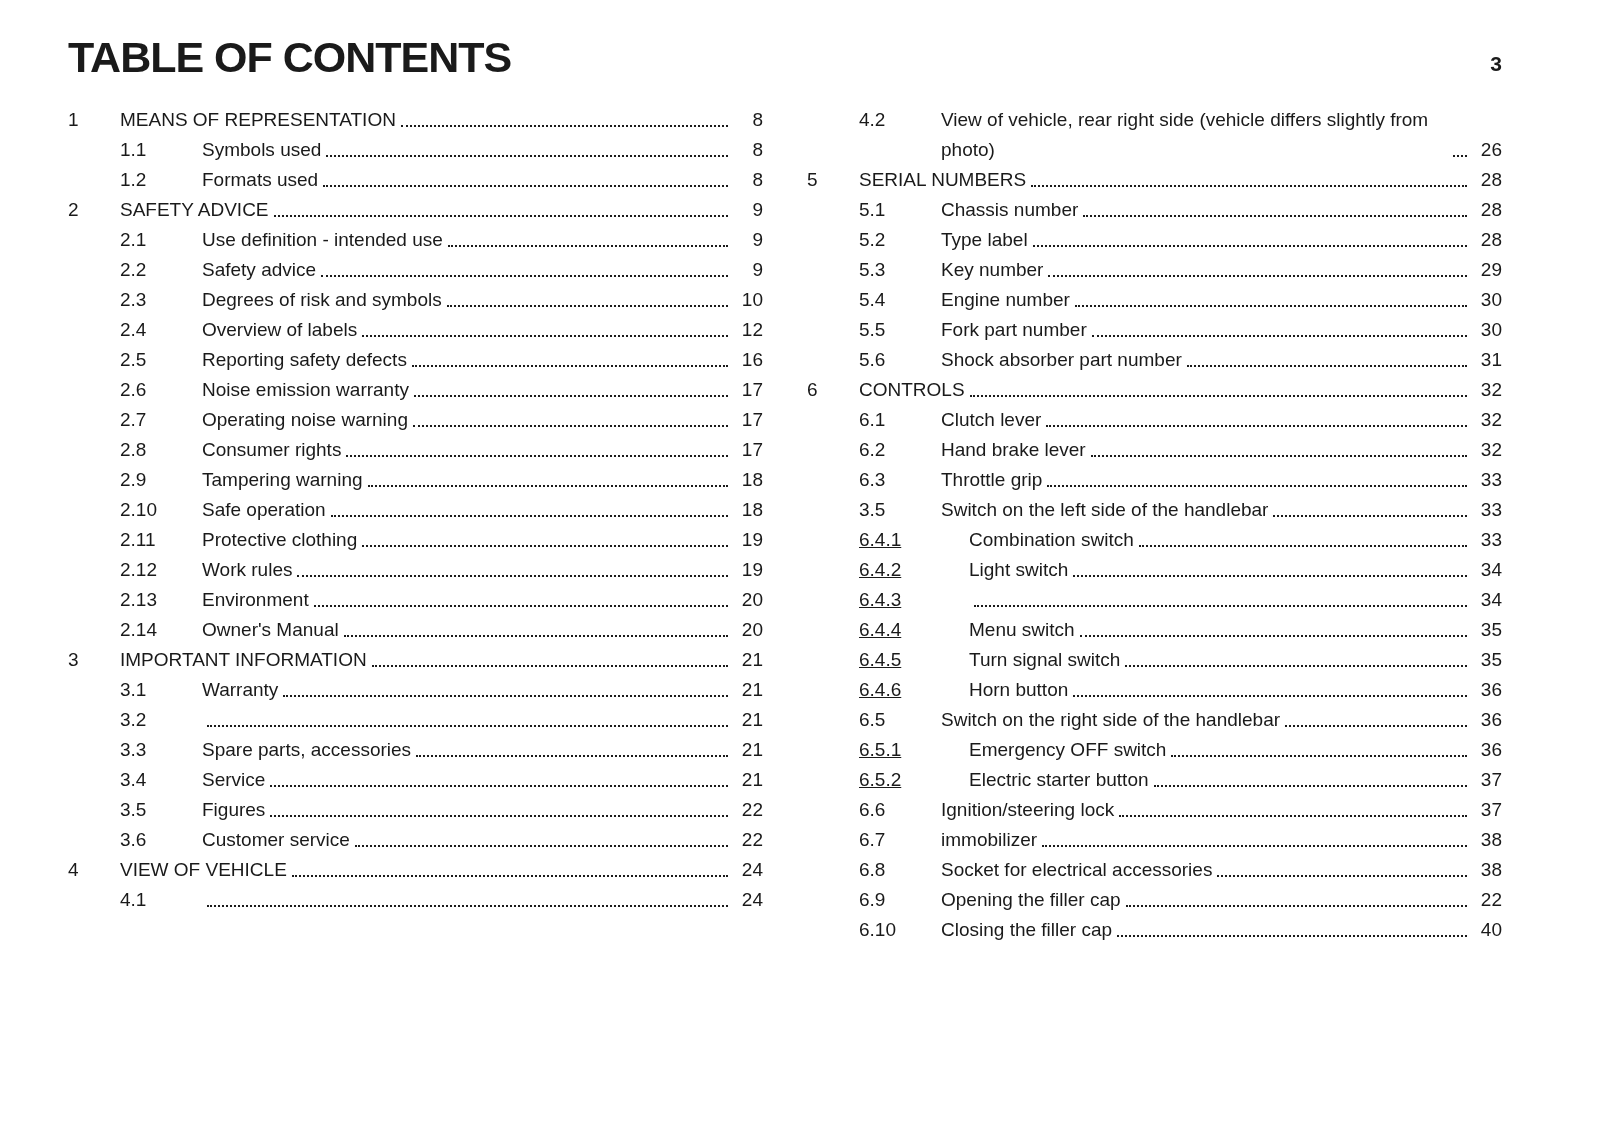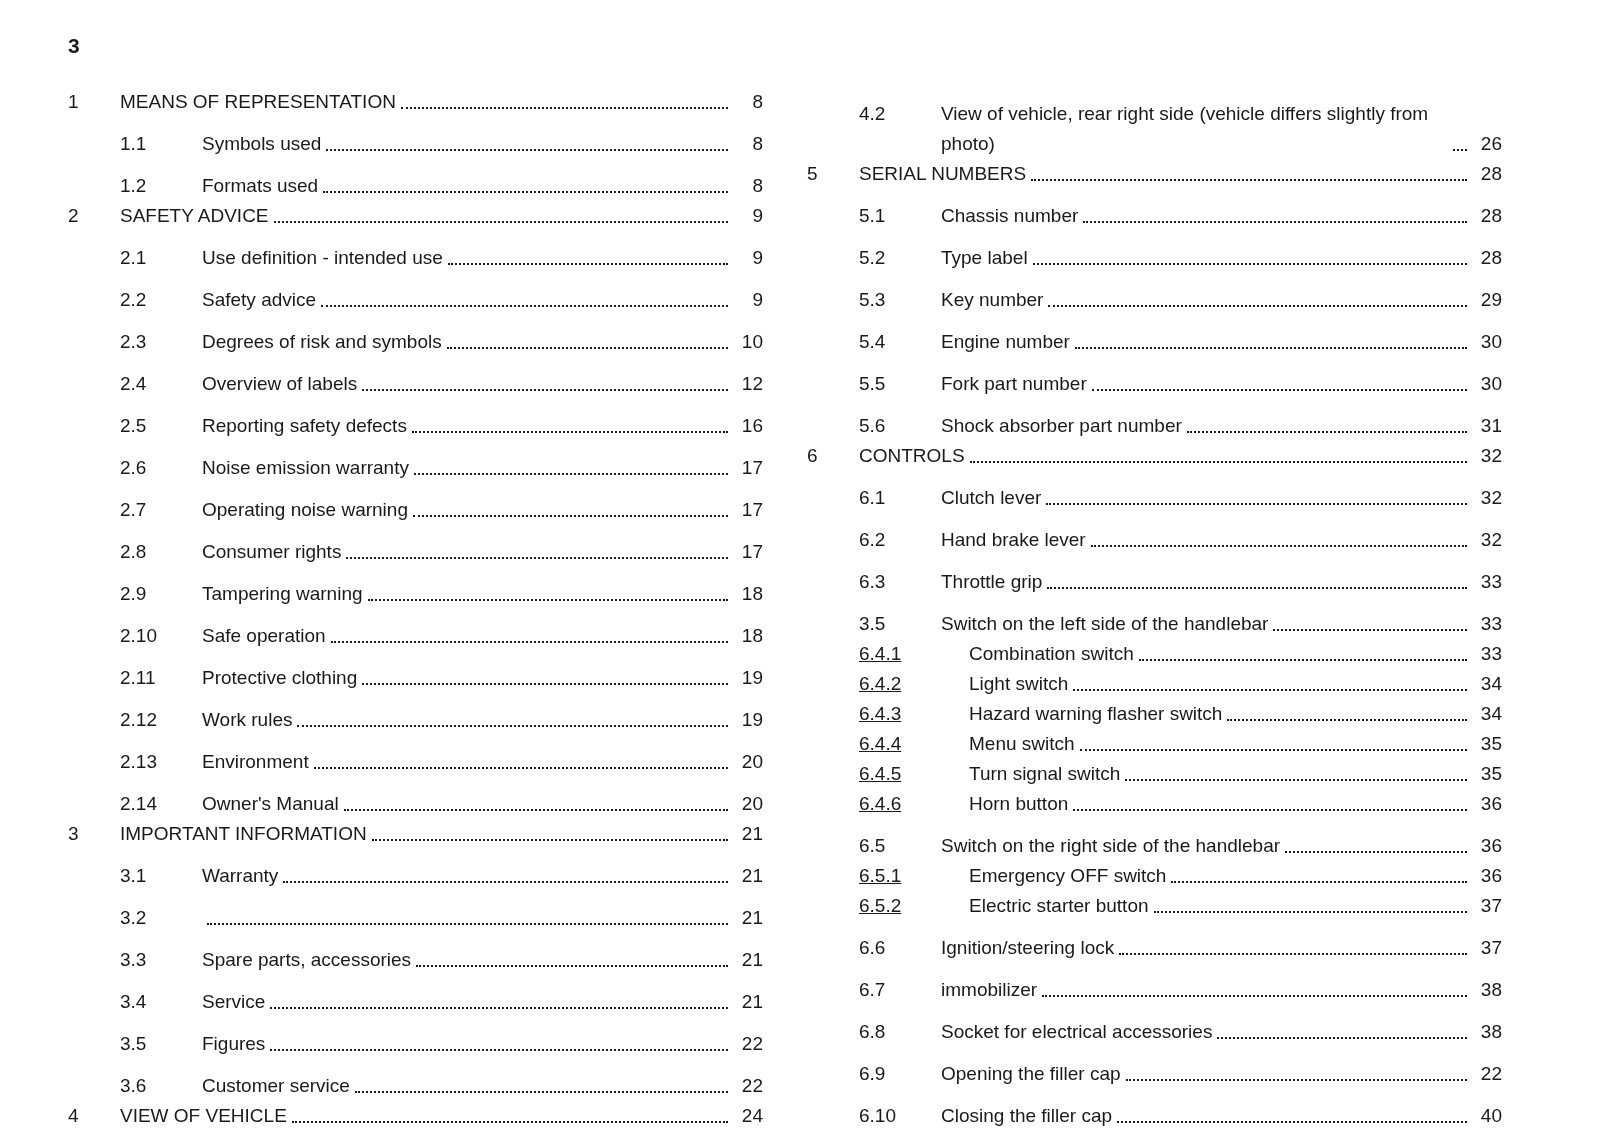--- a/index.html
+++ b/index.html
@@ -48,21 +48,21 @@
     display: flex;
     align-items: flex-end;
     font-size: 19px;
     line-height: 30px;
   }
   .entry .num {
     flex: none;
     align-self: flex-start;
   }
   .lvl1 .num { width: 52px; }
-  .lvl2 { padding-left: 52px; margin-top: 12px; }
+  .lvl2 { padding-left: 52px; }
   .lvl2 .num { width: 82px; }
   .lvl3 { padding-left: 52px; }
   .lvl3 .num { width: 110px; text-decoration: underline; }
   .entry .label {
     flex: 0 1 auto;
     min-width: 0;
   }
   .entry .leader {
     flex: 1 1 14px;
     min-width: 14px;
@@ -73,20 +73,21 @@
     flex: none;
     min-width: 30px;
     text-align: right;
   }
 </style>
 </head>
 <body>
 
 <div class="page">
   <header class="toc-header">
+    <h1 class="title">TABLE OF CONTENTS</h1>
     <div class="pageno">3</div>
   </header>
 
   <main class="columns">
     <section class="col" id="col-left">
         <div class="entry lvl1">
           <span class="num">1</span>
           <span class="label">MEANS OF REPRESENTATION</span>
           <span class="leader"></span>
           <span class="pg">8</span>
@@ -332,21 +333,20 @@
           <span class="pg">33</span>
         </div>
         <div class="entry lvl3">
           <span class="num">6.4.2</span>
           <span class="label">Light switch</span>
           <span class="leader"></span>
           <span class="pg">34</span>
         </div>
         <div class="entry lvl3">
           <span class="num">6.4.3</span>
-          <span class="label">Hazard warning flasher switch</span>
           <span class="leader"></span>
           <span class="pg">34</span>
         </div>
         <div class="entry lvl3">
           <span class="num">6.4.4</span>
           <span class="label">Menu switch</span>
           <span class="leader"></span>
           <span class="pg">35</span>
         </div>
         <div class="entry lvl3">

